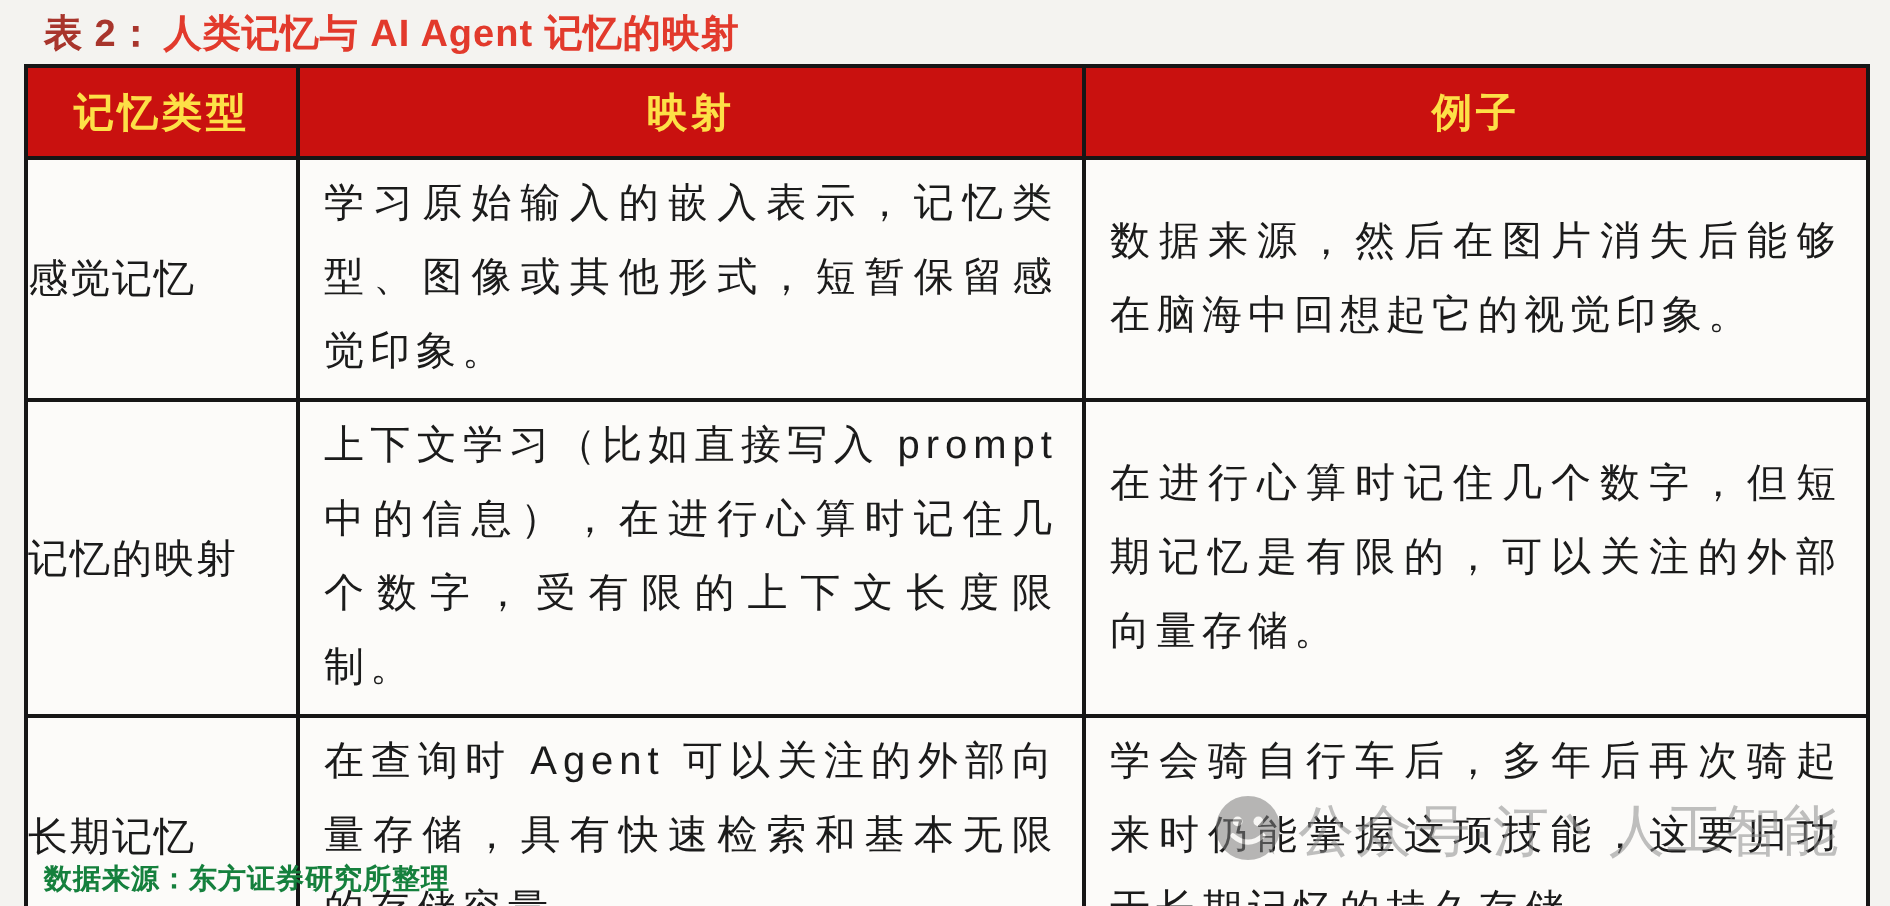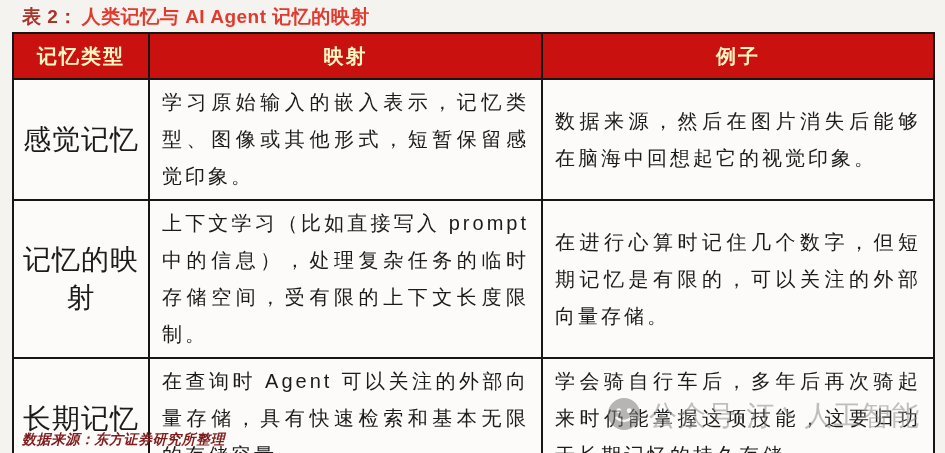--- a/index.html
+++ b/index.html
@@ -32,57 +32,56 @@
     background: #fcfbf9;
   }
   .memory-table col.c1 { width: 136px; }
   .memory-table col.c2 { width: 393px; }
   .memory-table col.c3 { width: 392px; }
   .memory-table th, .memory-table td {
     border: 2px solid #161616;
   }
   .memory-table thead th {
     background: #c9110f;
-    color: #fef9c3;
+    color: #fde047;
     font-size: 20px;
     font-weight: bold;
     height: 46px;
     text-align: center;
     letter-spacing: 2px;
   }
   .memory-table td {
     color: #1b1b1b;
     vertical-align: middle;
     background: #fcfbf9;
   }
   .memory-table td.type {
-    text-align: center;
-    font-size: 28px;
+    text-align: left;
+    font-size: 20px;
     letter-spacing: 1px;
   }
   .memory-table td.desc {
     font-size: 20px;
     line-height: 37px;
     letter-spacing: 3px;
     padding: 4px 12px;
     text-align: justify;
   }
   .memory-table tr.r1 { height: 117px; }
   .memory-table tr.r2 { height: 114px; }
   .memory-table tr.r3 { height: 117px; }
 
   .source {
     position: absolute;
     left: 22px; top: 431px;
     font-size: 14px;
     font-weight: bold;
-    color: #7f1d1d;
+    color: #15803d;
     letter-spacing: 0.5px;
     white-space: nowrap;
-    font-style: italic;
   }
 
   .watermark {
     position: absolute;
     left: 607px; top: 397px;
     display: flex;
     gap: 8px;
     color: #8d8d8d;
     opacity: 0.55;
     font-size: 28px;
@@ -116,21 +115,21 @@
       </tr>
     </thead>
     <tbody>
       <tr class="r1">
         <td class="type">感觉记忆</td>
         <td class="desc">学习原始输入的嵌入表示，记忆类型、图像或其他形式，短暂保留感觉印象。</td>
         <td class="desc">数据来源，然后在图片消失后能够在脑海中回想起它的视觉印象。</td>
       </tr>
       <tr class="r2">
         <td class="type">记忆的映射</td>
-        <td class="desc">上下文学习（比如直接写入 prompt 中的信息），处理复杂任务的临时存储空间，受有限的上下文长度限制。</td>
+        <td class="desc">上下文学习（比如直接写入 prompt 中的信息），在进行心算时记住几个数字，受有限的上下文长度限制。</td>
         <td class="desc">在进行心算时记住几个数字，但短期记忆是有限的，可以关注的外部向量存储。</td>
       </tr>
       <tr class="r3">
         <td class="type">长期记忆</td>
         <td class="desc">在查询时 Agent 可以关注的外部向量存储，具有快速检索和基本无限的存储容量。</td>
         <td class="desc">学会骑自行车后，多年后再次骑起来时仍能掌握这项技能，这要归功于长期记忆的持久存储。</td>
       </tr>
     </tbody>
   </table>
 

